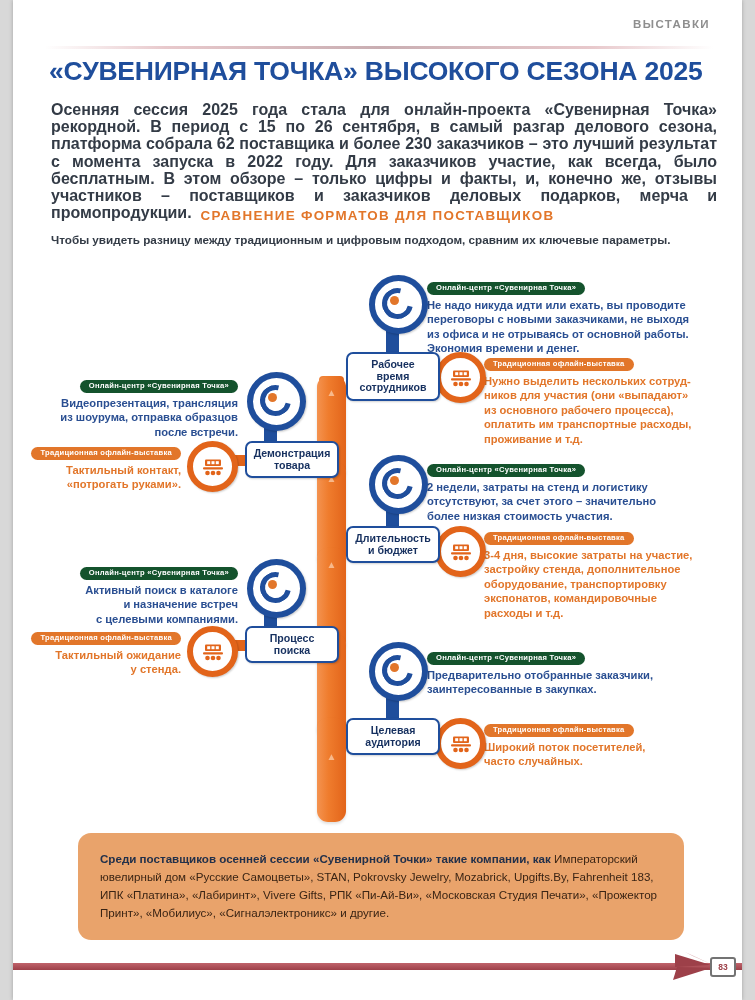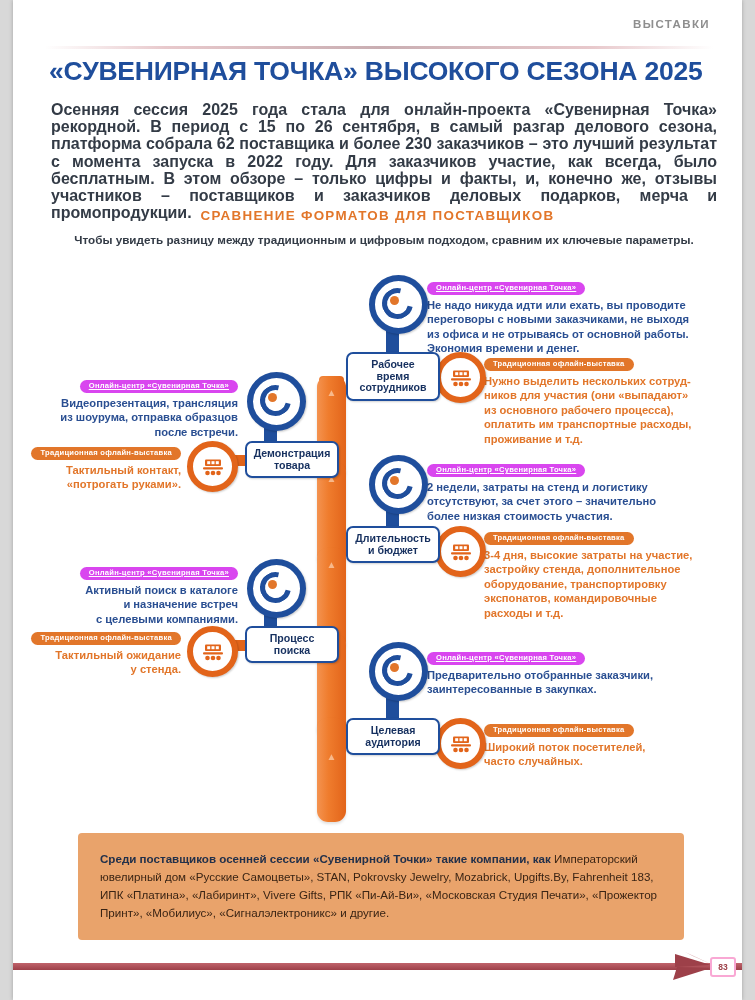--- a/index.html
+++ b/index.html
@@ -35,21 +35,21 @@
     font-size:16px; line-height:17.2px; font-weight:bold;
     color:#333b46; text-align:justify;
   }
   .section-title{
     position:absolute; left:0; top:208px; width:729px;
     text-align:center; font-size:13.4px; font-weight:bold;
     letter-spacing:1.3px; color:#e2762a;
   }
   .section-sub{
     position:absolute; left:38px; top:233px; width:666px;
-    font-size:11.7px; font-weight:bold; color:#333b46; text-align:center;
+    font-size:11.7px; font-weight:bold; color:#333b46; 
   }
 
   
   .info{ position:absolute; left:0; top:268px; width:729px; height:560px; }
 
   .spine{
     position:absolute; left:306px; top:108px; width:25px; height:432px;
     background:linear-gradient(to right,#f0853c 0%,#ef7c2d 35%,#e4661a 100%);
     border-radius:4px;
   }
@@ -112,51 +112,51 @@
 
   
   .blk{ position:absolute; }
   .badge{
     display:inline-block;
     border-radius:9px; padding:1.5px 9px 2.5px 9px;
     font-size:7.6px; font-weight:bold; letter-spacing:.25px;
     white-space:nowrap;
     color:#ffffff;
   }
-  .badge.blue{ background:#d946ef;text-decoration:underline; }
+  .badge.blue{ background:#14532d; }
   .badge.orange{ background:#e2762a; }
   .btxt{
     margin-top:3px;
     font-size:11.2px; line-height:14.6px; font-weight:bold;
   }
   .btxt.blue{ color:#2a4f92; }
   .btxt.orange{ color:#e2762a; }
   .ralign{ text-align:right; }
 
   
   .callout{
     position:absolute; left:65px; top:833px; width:606px;
     background:#e9a36b;
-    border-radius:4px;
+    border-radius:13px;
     padding:17px 22px 18px 22px;
     box-sizing:border-box;
     font-size:11.6px; line-height:18px; color:#3a2414;
   }
   .callout b{ color:#22304a; }
 
   
   .foot-bar{
     position:absolute; left:0; top:963px; width:729px; height:7px;
     background:linear-gradient(to bottom,#c0636b,#9d4049);
   }
   .foot-arrow{ position:absolute; left:620px; top:950px; width:110px; height:34px; }
   .pagenum{
     position:absolute; left:697px; top:957px;
     width:22px; height:16px; border-radius:3px;
-    background:#ffffff; border:2px solid #f9a8d4;
+    background:#ffffff; border:2px solid #737373;
     color:#9d4049; font-size:8.5px; font-weight:bold;
     display:flex; align-items:center; justify-content:center;
   }
 </style>
 </head>
 <body>
 
 <div class="page">
 
   <div class="kicker">ВЫСТАВКИ</div>

